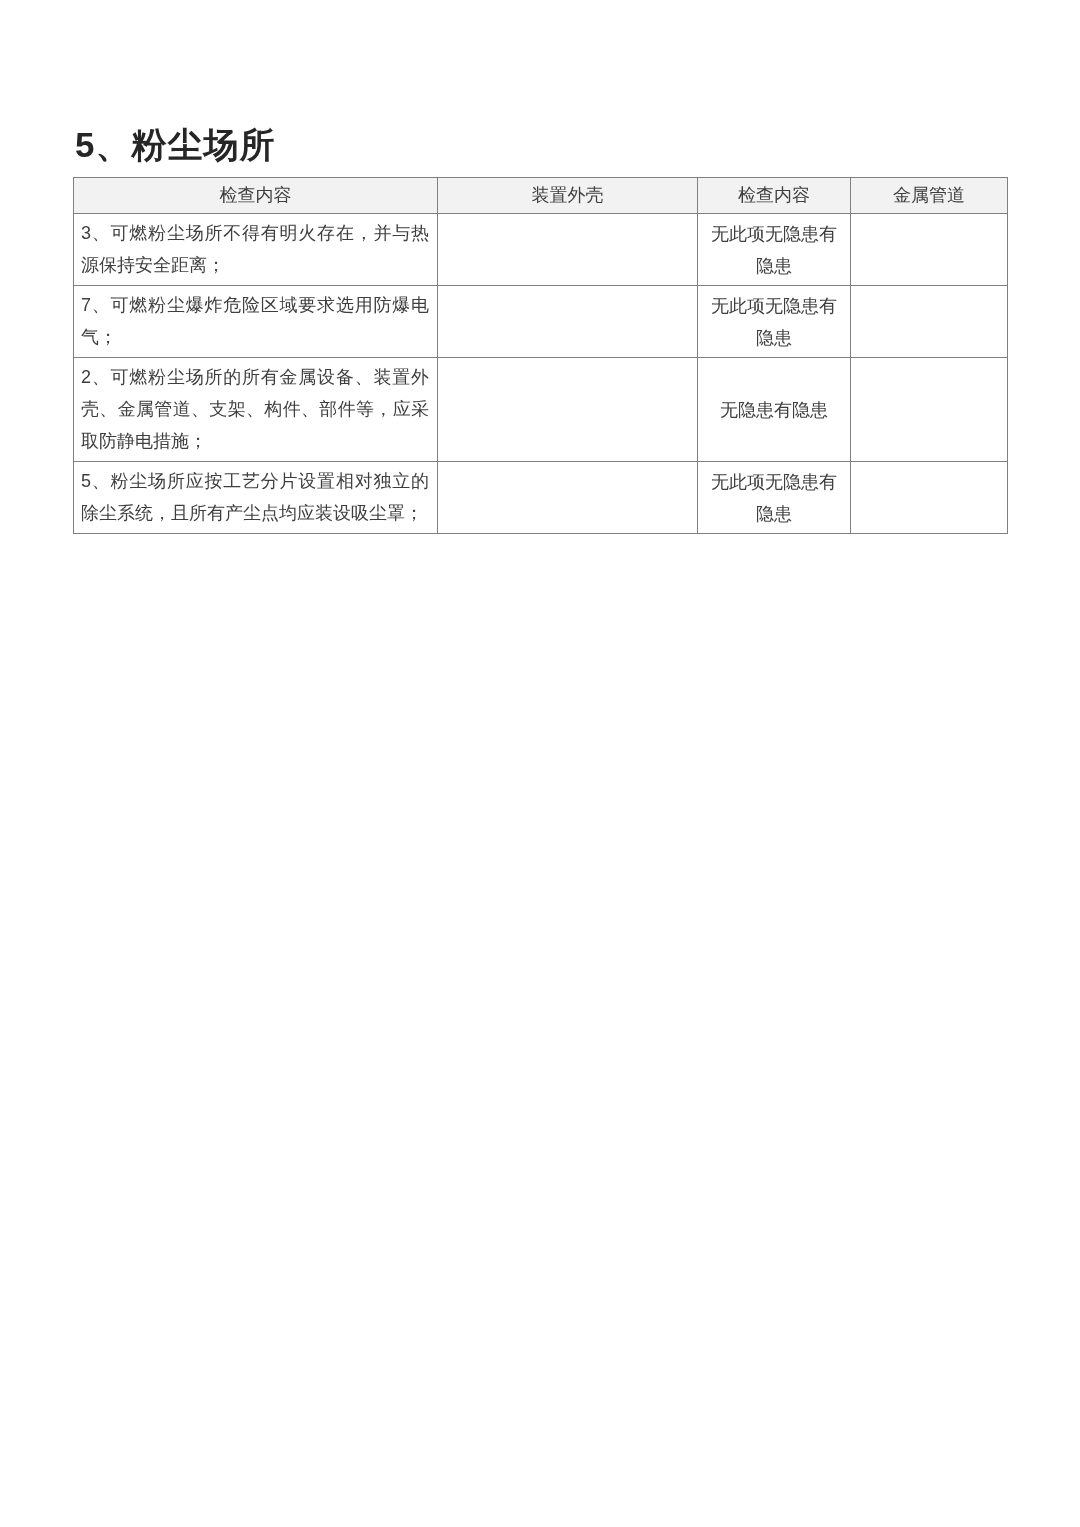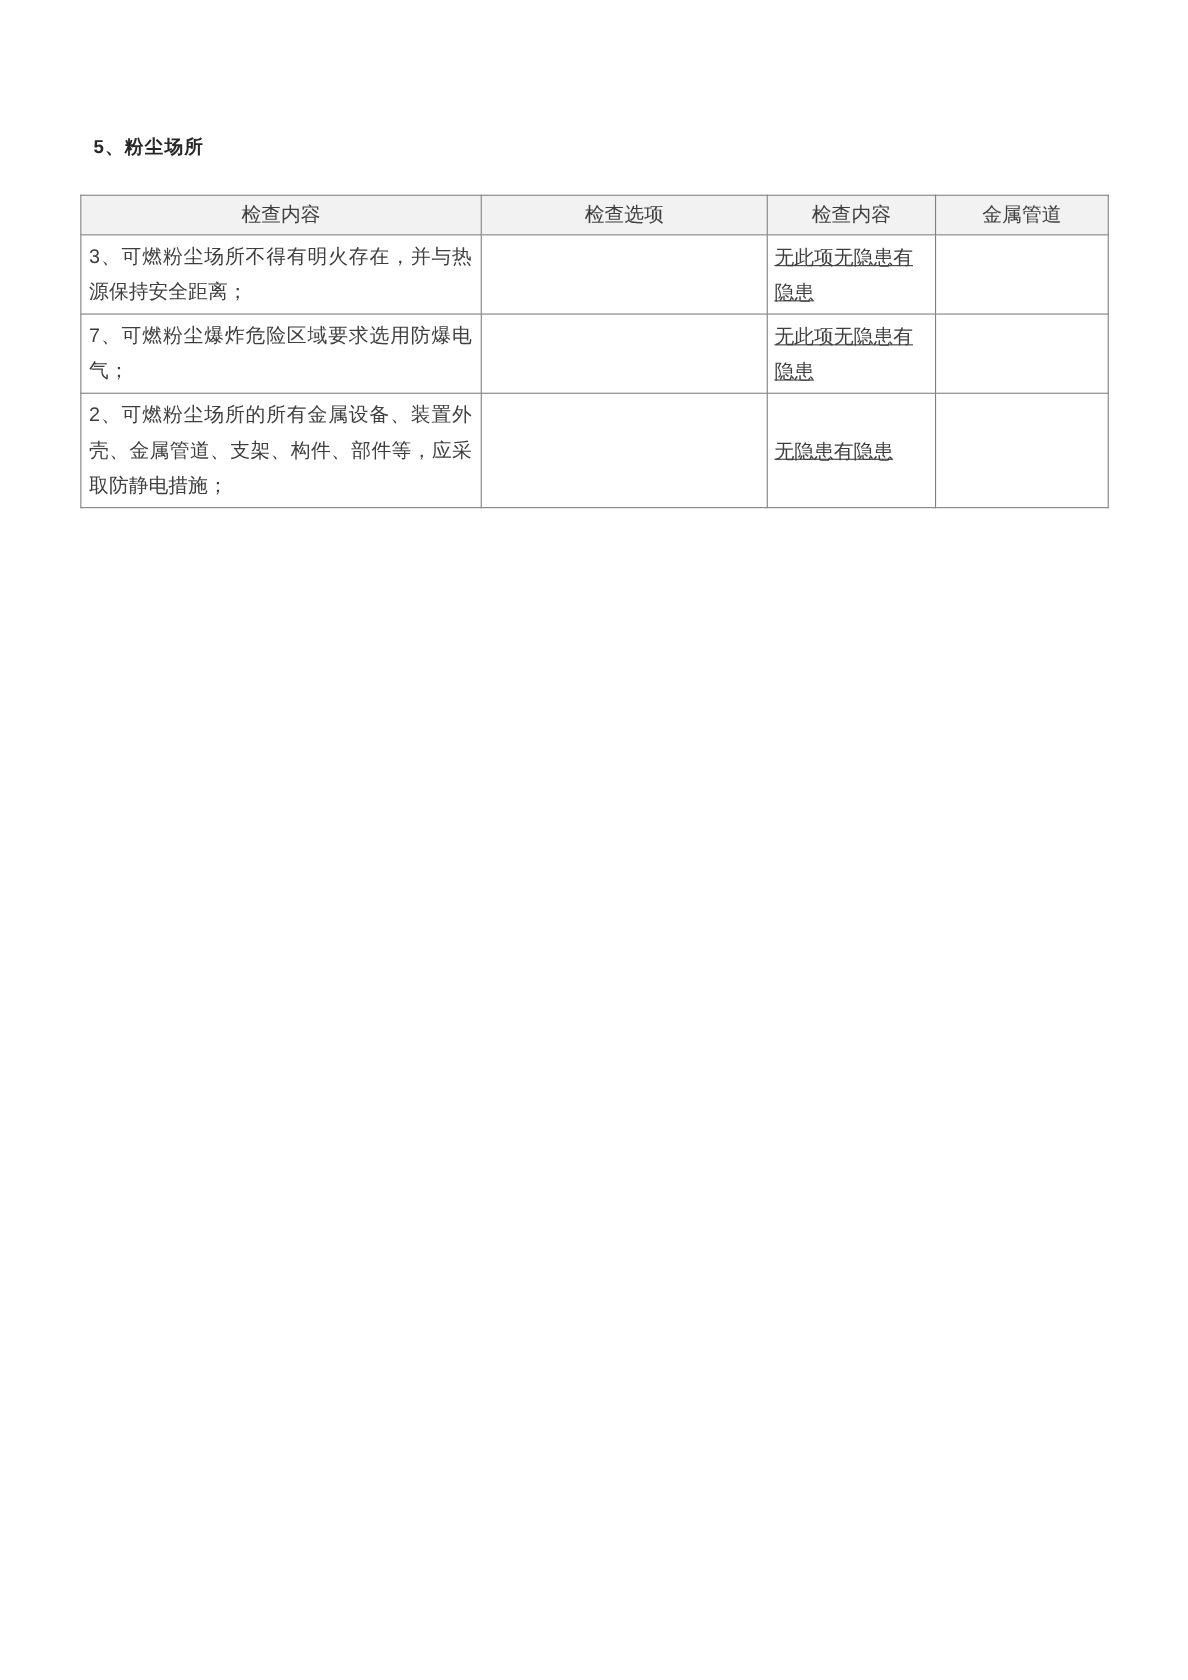--- a/index.html
+++ b/index.html
@@ -20,25 +20,24 @@
   .page {
     position: relative;
     width: 1080px;
     height: 1527px;
     background: var(--page-bg);
   }
   .section-title {
     position: absolute;
     left: 75px;
     top: 122px;
-    font-size: 17px;
+    font-size: 35px;
     font-weight: bold;
     color: var(--title-color);
     letter-spacing: 1px;
-    margin-left: 10px;
   }
   table.checklist {
     position: absolute;
     left: 73px;
     top: 177px;
     width: 934px;
     border-collapse: collapse;
     table-layout: fixed;
     font-size: 18px;
     color: var(--text-color);
@@ -66,45 +65,44 @@
     text-align: justify;
     line-height: 32px;
     padding: 3px 8px 4px 7px;
     word-break: break-all;
   }
   td.cell-remark,
   td.cell-result {
     padding: 3px 4px;
   }
   td.cell-options {
-    text-align: left;
+    text-align: center;
     line-height: 32px;
     padding: 3px 6px;
     word-break: break-all;
-    text-decoration: underline;
   }
 </style>
 </head>
 <body>
 
 <div class="page">
 
   <div class="section-title">5、粉尘场所</div>
 
   <table class="checklist">
     <colgroup>
       <col class="c1">
         <col class="c2">
         <col class="c3">
         <col class="c4">
     </colgroup>
     <thead>
       <tr>
         <th>检查内容</th>
-        <th>检查选项</th>
+        <th>装置外壳</th>
         <th>检查内容</th>
         <th>金属管道</th>
       </tr>
     </thead>
     <tbody>
       <tr>
         <td class="cell-content">3、可燃粉尘场所不得有明火存在，并与热源保持安全距离；</td>
         <td class="cell-remark"></td>
         <td class="cell-options">无此项无隐患有隐患</td>
         <td class="cell-result"></td>
@@ -114,16 +112,22 @@
         <td class="cell-remark"></td>
         <td class="cell-options">无此项无隐患有隐患</td>
         <td class="cell-result"></td>
       </tr>
       <tr>
         <td class="cell-content">2、可燃粉尘场所的所有金属设备、装置外壳、金属管道、支架、构件、部件等，应采取防静电措施；</td>
         <td class="cell-remark"></td>
         <td class="cell-options">无隐患有隐患</td>
         <td class="cell-result"></td>
       </tr>
+      <tr>
+        <td class="cell-content">5、粉尘场所应按工艺分片设置相对独立的除尘系统，且所有产尘点均应装设吸尘罩；</td>
+        <td class="cell-remark"></td>
+        <td class="cell-options">无此项无隐患有隐患</td>
+        <td class="cell-result"></td>
+      </tr>
     </tbody>
   </table>
 
 </div>
 
 </body></html>

